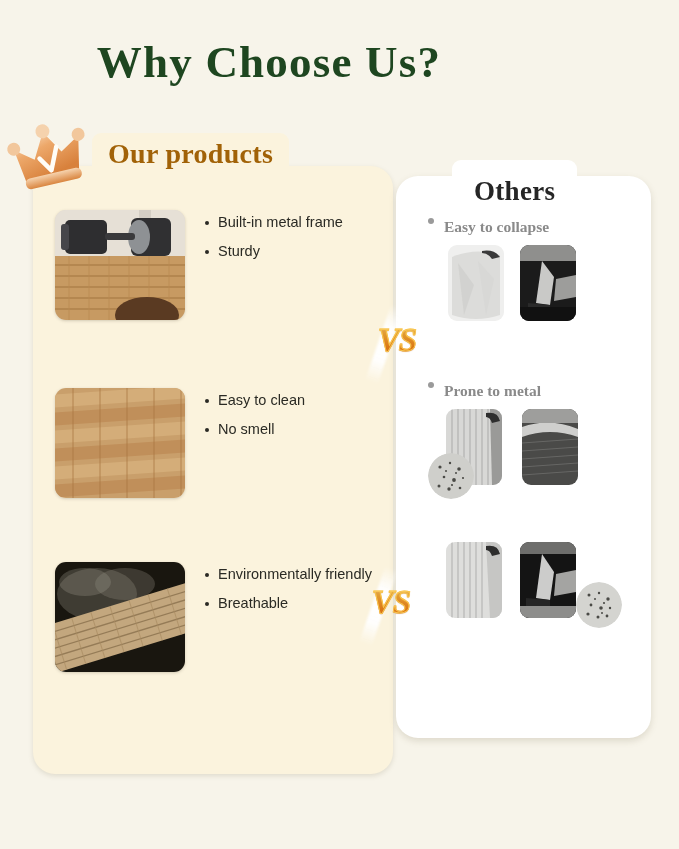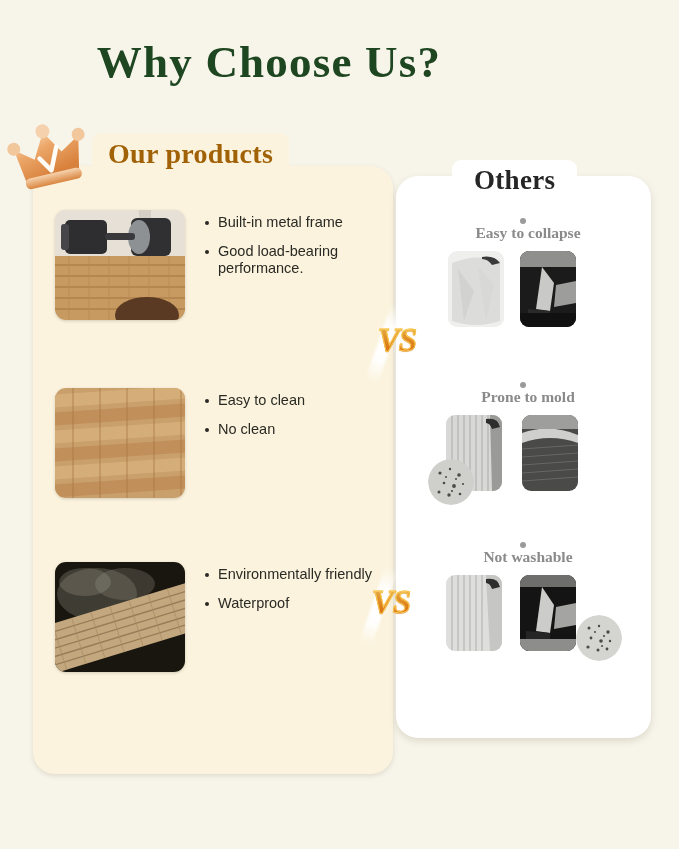--- a/index.html
+++ b/index.html
@@ -45,21 +45,21 @@
     border-radius:9px;
     font-family:"Liberation Serif",serif;
     font-weight:bold;
     font-size:28px;
     color:#a16207;
     letter-spacing:.3px;
     white-space:nowrap;
   }
   .banner-right{
     position:absolute;left:452px;top:160px;
-    padding:5px 22px 7px 22px;
+    padding:16px 22px 7px 22px;
     background:#ffffff;
     border-radius:9px;
     font-family:"Liberation Serif",serif;
     font-weight:bold;
     font-size:27px;
     color:#262626;
     letter-spacing:.3px;
     white-space:nowrap;
   }
 
@@ -85,25 +85,24 @@
     max-width:175px;
   }
   .bullet .dot{
     width:4px;height:4px;border-radius:50%;
     background:#2a2a24;margin:7px 9px 0 0;flex:0 0 auto;
   }
 
   
   .row-right{position:absolute;}
   .r-head{
-    display:flex;align-items:center;
+    display:flex;
     font-family:"Liberation Serif",serif;
     font-weight:bold;font-size:15.5px;color:#8a8a8a;
     margin-bottom:9px;
-    flex-direction:column;
   }
   .r-head .dot{
     width:6px;height:6px;border-radius:50%;
     background:#9a9a9a;margin-right:10px;flex:0 0 auto;
   }
   .r-imgs{position:relative;height:78px;}
   .r-img{
     position:absolute;top:0;width:56px;height:76px;
     border-radius:9px;overflow:hidden;
   }
@@ -199,21 +198,21 @@
         <ellipse cx="92" cy="105" rx="32" ry="18" fill="#5a3a22"></ellipse>
       </svg>
     </div>
     <div class="bullets">
       <div class="bullet">
           <span class="dot"></span>
           <span>Built-in metal frame</span>
         </div>
       <div class="bullet">
           <span class="dot"></span>
-          <span>Good load-bearing performance.</span>
+          <span>Sturdy</span>
         </div>
     </div>
   </div>
 
   <div class="row-left" style="left:55px;top:388px;">
     <div class="thumb">
       <svg width="130" height="110" viewBox="0 0 130 110">
         <rect width="130" height="110" fill="#c99f6b"></rect>
         <g>
           <rect x="-10" y="2" width="150" height="13" rx="5" fill="#d4ad79" transform="rotate(-4 65 8)"></rect>
@@ -232,21 +231,21 @@
         </g>
       </svg>
     </div>
     <div class="bullets">
       <div class="bullet">
           <span class="dot"></span>
           <span>Easy to clean</span>
         </div>
       <div class="bullet">
           <span class="dot"></span>
-          <span>No clean</span>
+          <span>No smell</span>
         </div>
     </div>
   </div>
 
   <div class="row-left" style="left:55px;top:562px;">
     <div class="thumb">
       <svg width="130" height="110" viewBox="0 0 130 110">
         <rect width="130" height="110" fill="#19160f"></rect>
         <ellipse cx="42" cy="32" rx="40" ry="26" fill="#6f6a60" opacity=".45"></ellipse>
         <ellipse cx="70" cy="22" rx="30" ry="16" fill="#8b8679" opacity=".32"></ellipse>
@@ -273,21 +272,21 @@
         <ellipse cx="30" cy="20" rx="26" ry="14" fill="#9c978c" opacity=".30"></ellipse>
       </svg>
     </div>
     <div class="bullets">
       <div class="bullet">
           <span class="dot"></span>
           <span>Environmentally friendly</span>
         </div>
       <div class="bullet">
           <span class="dot"></span>
-          <span>Waterproof</span>
+          <span>Breathable</span>
         </div>
     </div>
   </div>
 
   <div class="row-right" style="left:428px;top:218px;width:200px;">
     <div class="r-head">
         <span class="dot"></span>
         <span>Easy to collapse</span>
       </div>
     <div class="r-imgs">
@@ -309,21 +308,21 @@
           <path d="M8 58 L30 60 L30 76 L8 76 Z" fill="#2a2a2a"></path>
           <rect x="0" y="62" width="56" height="14" fill="#111"></rect>
         </svg>
       </div>
     </div>
   </div>
 
   <div class="row-right" style="left:428px;top:382px;width:200px;">
     <div class="r-head">
         <span class="dot"></span>
-        <span>Prone to mold</span>
+        <span>Prone to metal</span>
       </div>
     <div class="r-imgs">
       <div class="r-img" style="left:18px;">
         <svg width="56" height="76" viewBox="0 0 56 76">
           <rect width="56" height="76" fill="#d8d8d6"></rect>
           <g stroke="#b8b8b6" stroke-width="1.4">
             <line x1="6" y1="0" x2="6" y2="76"></line>
               <line x1="12" y1="0" x2="12" y2="76"></line>
             <line x1="18" y1="0" x2="18" y2="76"></line>
               <line x1="24" y1="0" x2="24" y2="76"></line>
@@ -365,24 +364,20 @@
               <line x1="0" y1="58" x2="56" y2="54"></line>
             <line x1="0" y1="66" x2="56" y2="62"></line>
           </g>
           <rect x="0" y="0" width="56" height="14" fill="#9e9e9c"></rect>
         </svg>
       </div>
     </div>
   </div>
 
   <div class="row-right" style="left:428px;top:542px;width:200px;">
-    <div class="r-head">
-        <span class="dot"></span>
-        <span>Not washable</span>
-      </div>
     <div class="r-imgs">
       <div class="r-img" style="left:18px;">
         <svg width="56" height="76" viewBox="0 0 56 76">
           <rect width="56" height="76" fill="#dededc"></rect>
           <g stroke="#bcbcba" stroke-width="1.4">
             <line x1="6" y1="0" x2="6" y2="76"></line>
               <line x1="12" y1="0" x2="12" y2="76"></line>
             <line x1="18" y1="0" x2="18" y2="76"></line>
               <line x1="24" y1="0" x2="24" y2="76"></line>
             <line x1="30" y1="0" x2="30" y2="76"></line>

